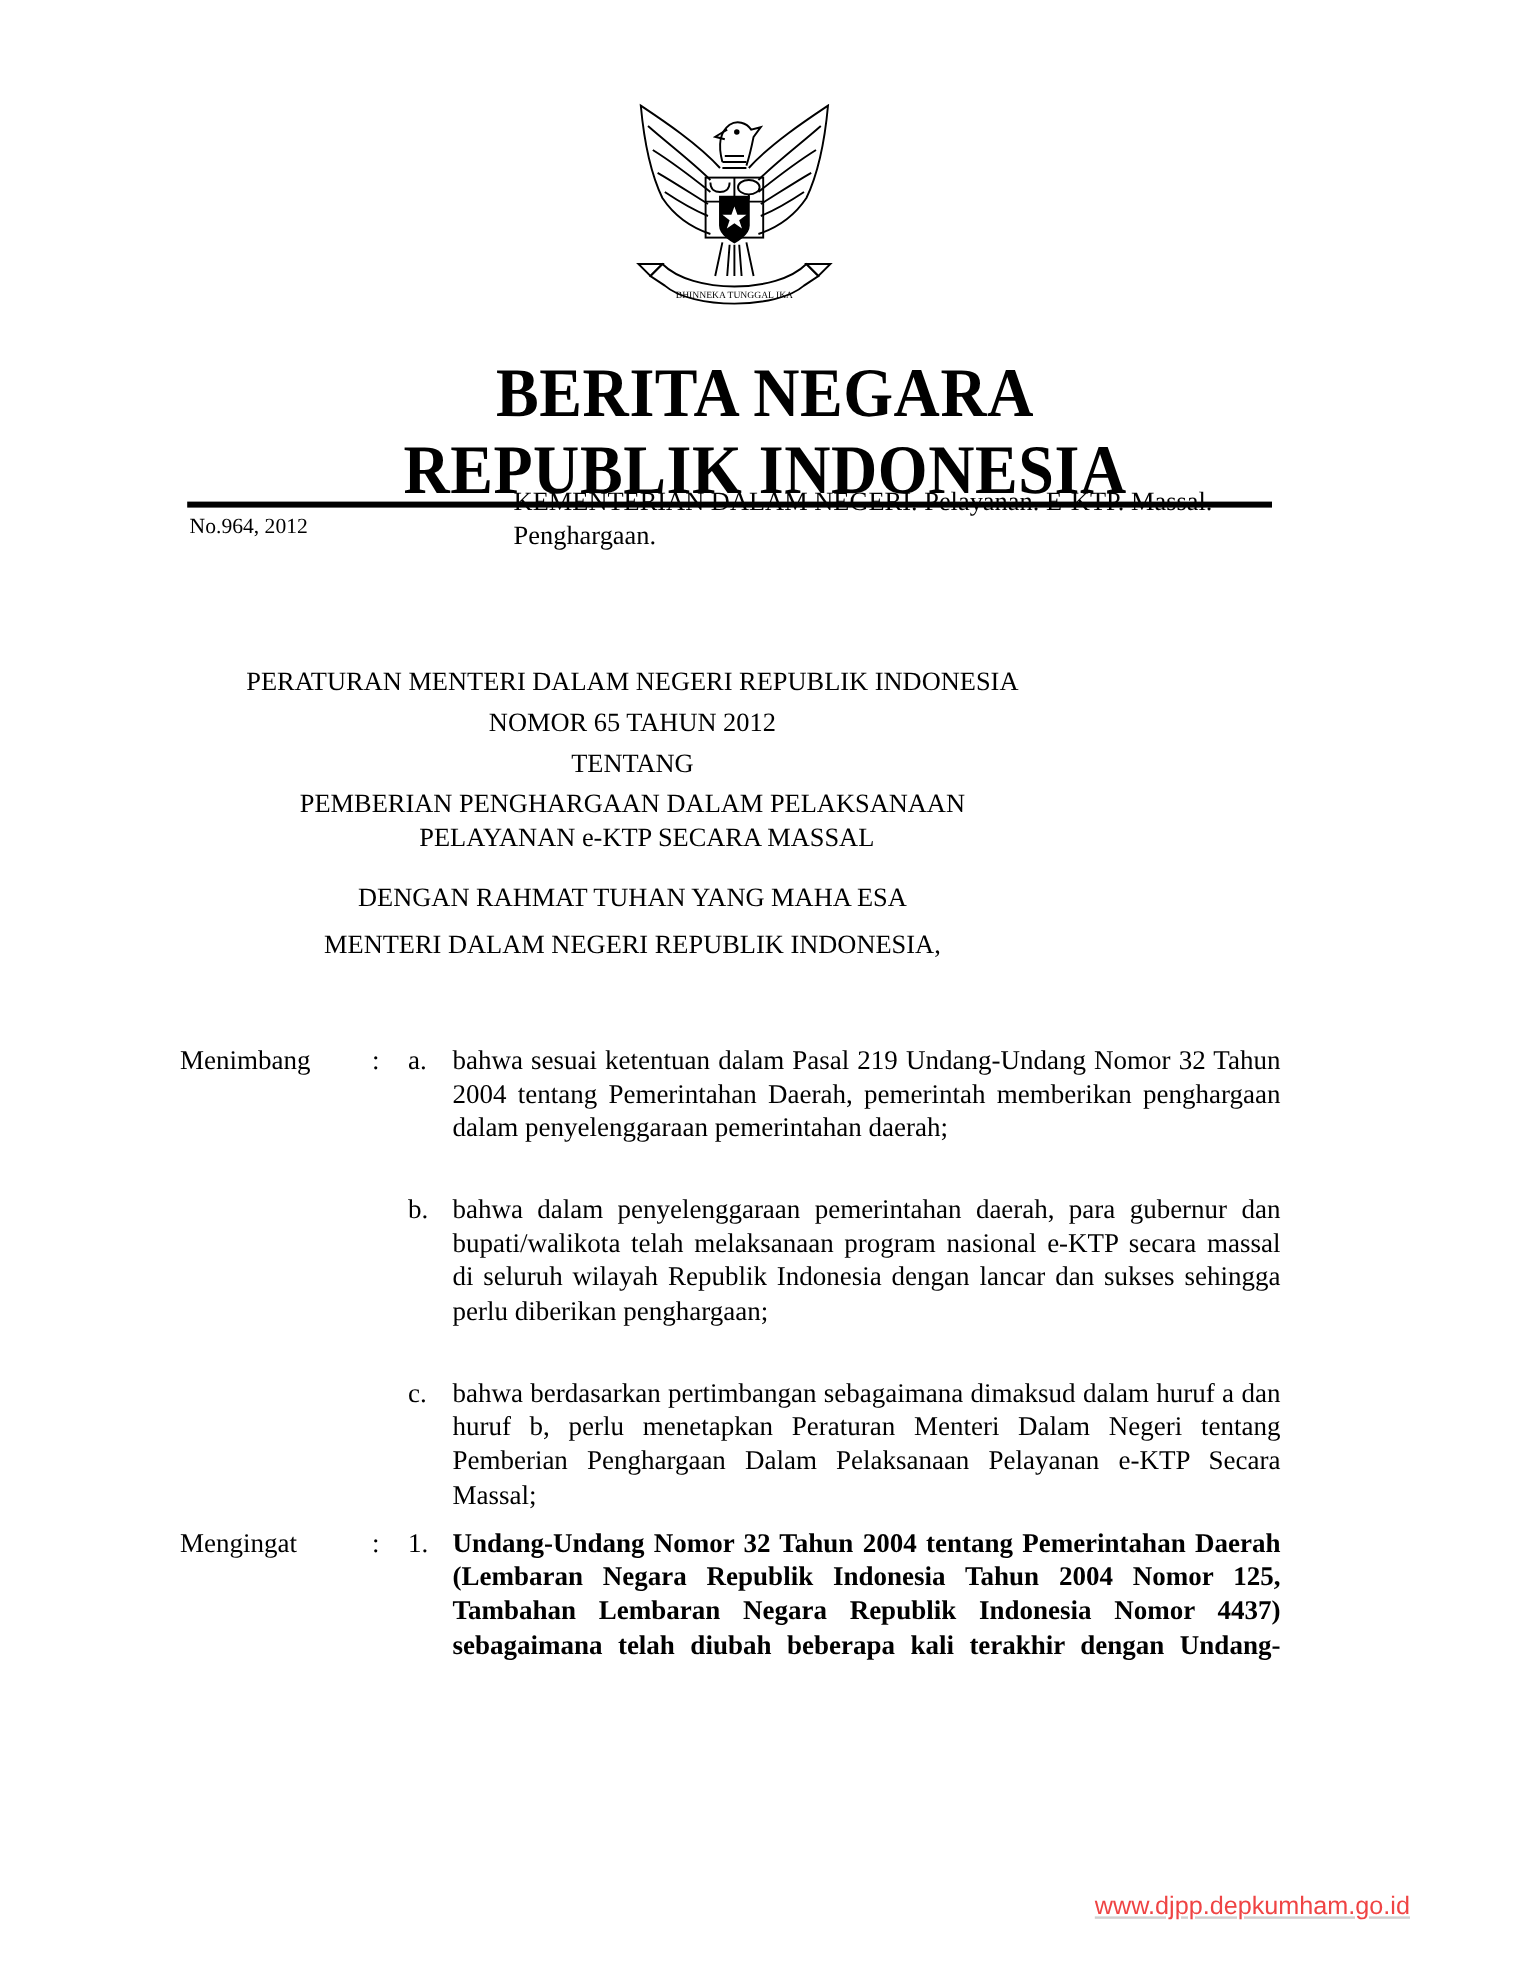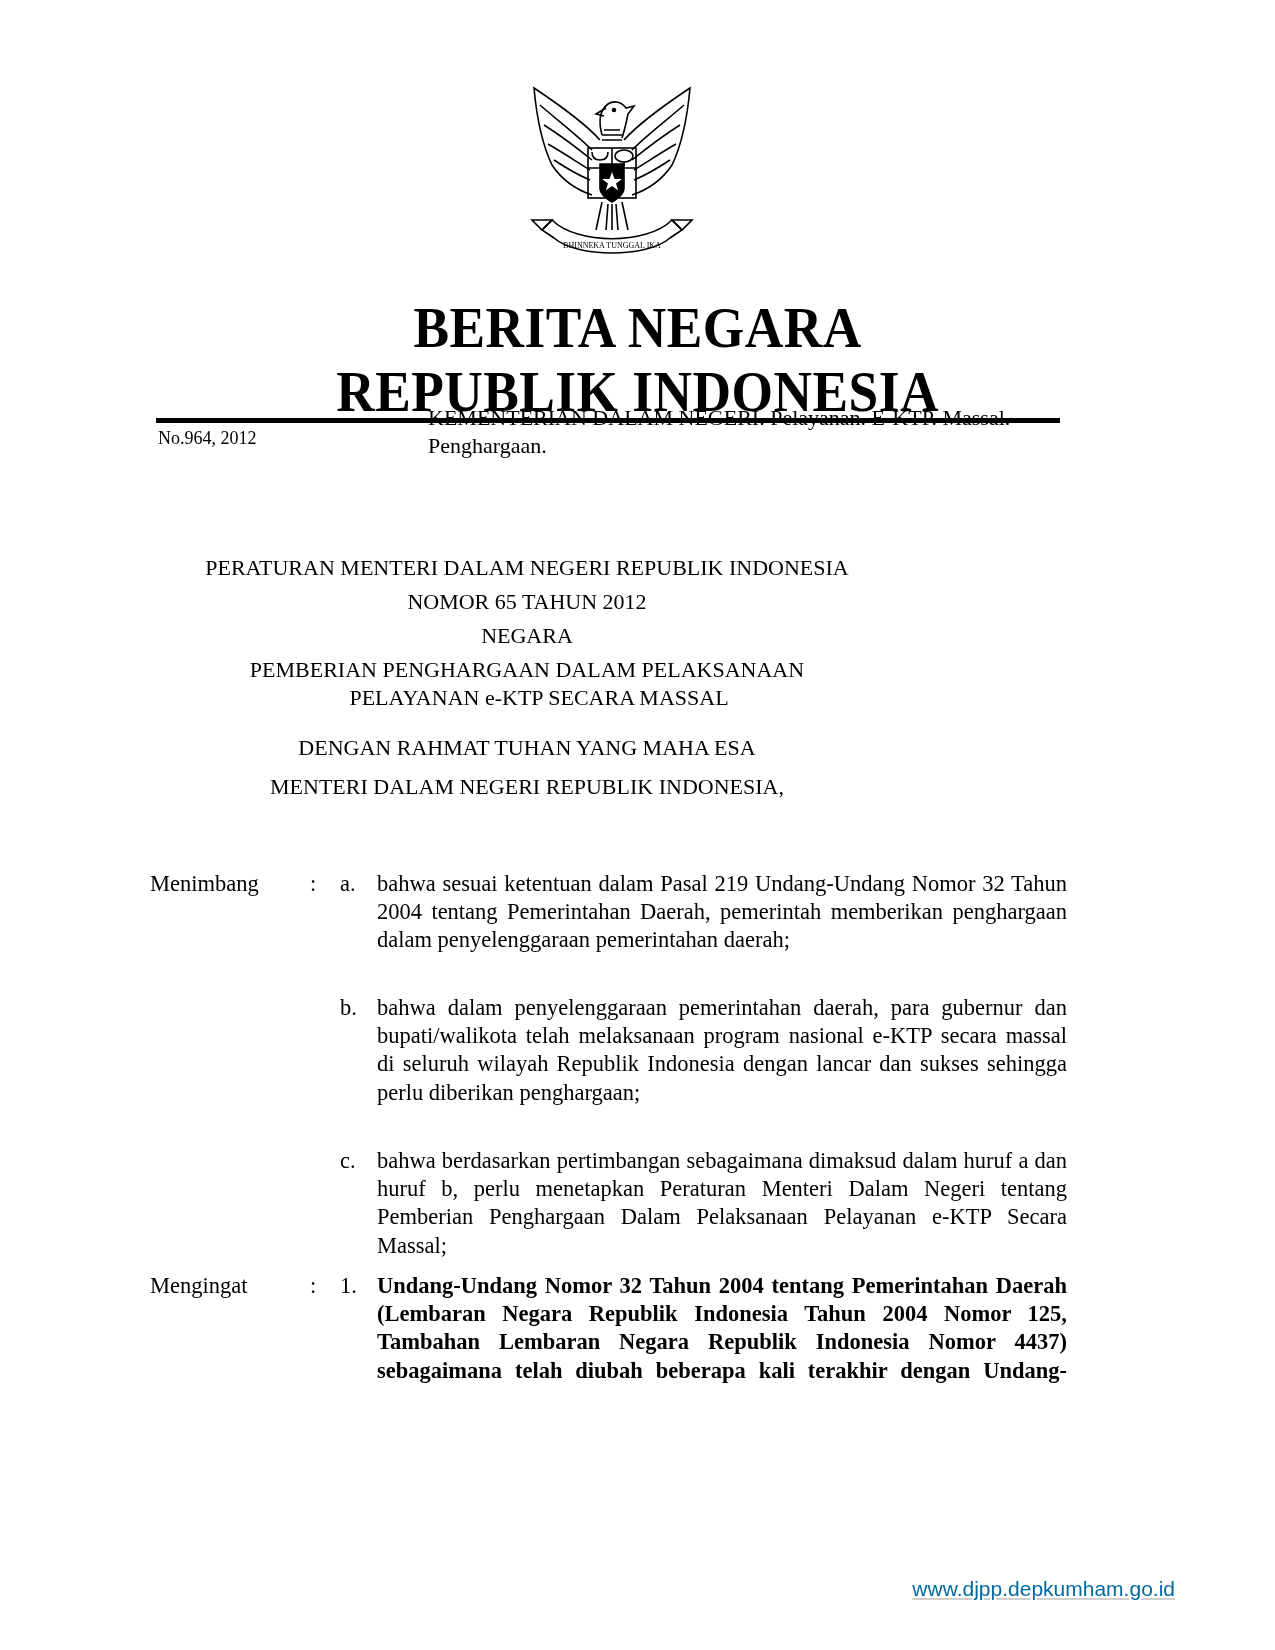--- a/index.html
+++ b/index.html
@@ -12,21 +12,21 @@
     .meta-no { position: absolute; left: 158px; top: 424px; font-size: 18px; line-height: 28px; }
     .meta-desc { position: absolute; left: 428px; top: 404px; width: 640px; font-size: 22px; line-height: 28px; }
     .center-block { position: absolute; left: 0; width: 1054px; text-align: center; font-size: 22px; line-height: 28px; }
     .row { position: absolute; left: 0; width: 1275px; font-size: 22.5px; line-height: 28.2px; }
     .row .label { position: absolute; left: 150px; }
     .row .colon { position: absolute; left: 310px; }
     .item { position: absolute; left: 340px; width: 728px; }
     .item .marker { position: absolute; left: 0; }
     .item .text { position: absolute; left: 37px; width: 690px; text-align: justify; text-align-last: left; }
     .item .text.last-justify { text-align-last: justify; font-weight: bold; }
-    .footer-link { position: absolute; right: 100px; top: 1577px; font-family: "Liberation Sans", sans-serif; font-size: 21px; color: #0369a1; text-decoration: underline; text-decoration-color: #d0d0d0; }
+    .footer-link { position: absolute; right: 100px; top: 1577px; font-family: "Liberation Sans", sans-serif; font-size: 21px; color: #ef4444; text-decoration: underline; text-decoration-color: #d0d0d0; }
   </style>
 </head>
 <body>
 
 <svg class="emblem" viewBox="0 0 180 190" xmlns="http://www.w3.org/2000/svg">
   <g fill="none" stroke="#000" stroke-width="1.6">
 
     <path d="M78 60 C60 40, 30 20, 12 8 C14 30, 18 60, 30 85 C40 100, 55 110, 70 115"></path>
     <path d="M70 70 C55 55, 35 40, 18 25"></path>
     <path d="M70 80 C55 68, 38 55, 22 45"></path>
@@ -66,21 +66,21 @@
 </svg>
 
 <div class="title l1">BERITA NEGARA</div>
 <div class="title l2">REPUBLIK INDONESIA</div>
 <div class="rule"></div>
 <div class="meta-no">No.964, 2012</div>
 <div class="meta-desc">KEMENTERIAN DALAM NEGERI. Pelayanan. E-KTP. Massal. Penghargaan.</div>
 
 <div class="center-block" style="top:554px;">PERATURAN MENTERI DALAM NEGERI REPUBLIK INDONESIA</div>
 <div class="center-block" style="top:588px;">NOMOR 65 TAHUN 2012</div>
-<div class="center-block" style="top:622px;">NEGARA</div>
+<div class="center-block" style="top:622px;">TENTANG</div>
 <div class="center-block" style="top:656px;">PEMBERIAN PENGHARGAAN DALAM PELAKSANAAN</div>
 <div class="center-block" style="top:684px;padding-left:12px;">PELAYANAN e-KTP SECARA MASSAL</div>
 <div class="center-block" style="top:734px;">DENGAN RAHMAT TUHAN YANG MAHA ESA</div>
 <div class="center-block" style="top:773px;">MENTERI DALAM NEGERI REPUBLIK INDONESIA,</div>
 
 <div class="row" style="top:870px;">
   <span class="label">Menimbang</span>
   <span class="colon">:</span>
   <div class="item" style="top:0;">
     <span class="marker">a.</span>

